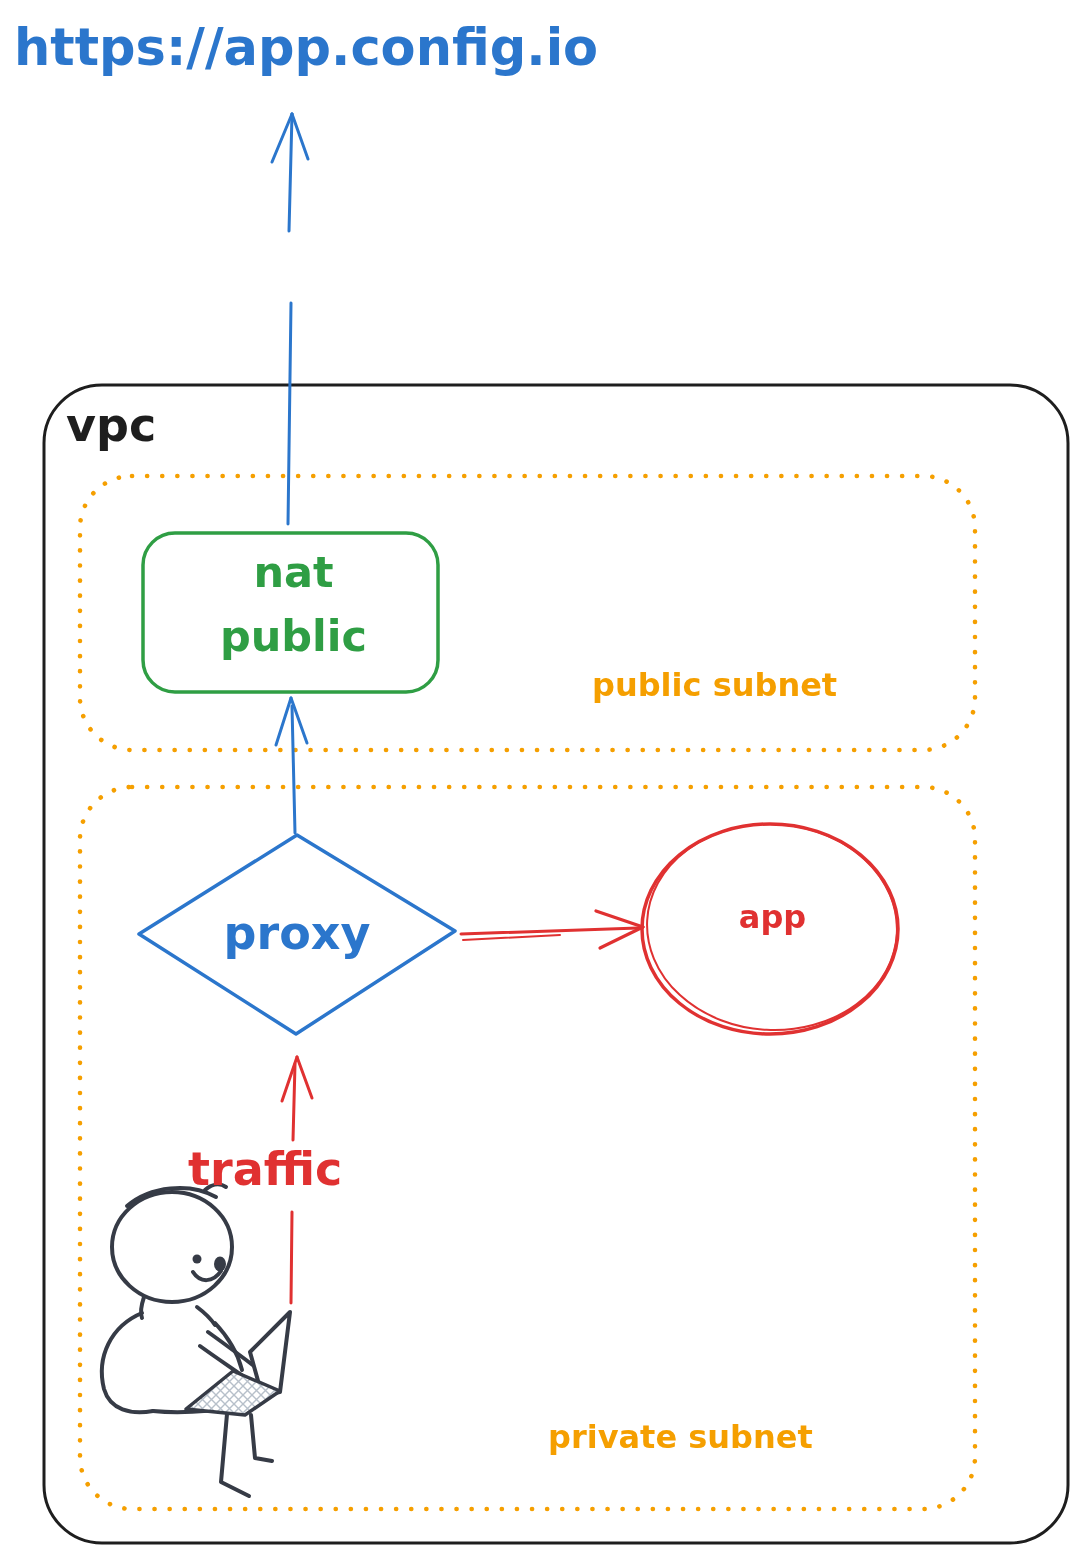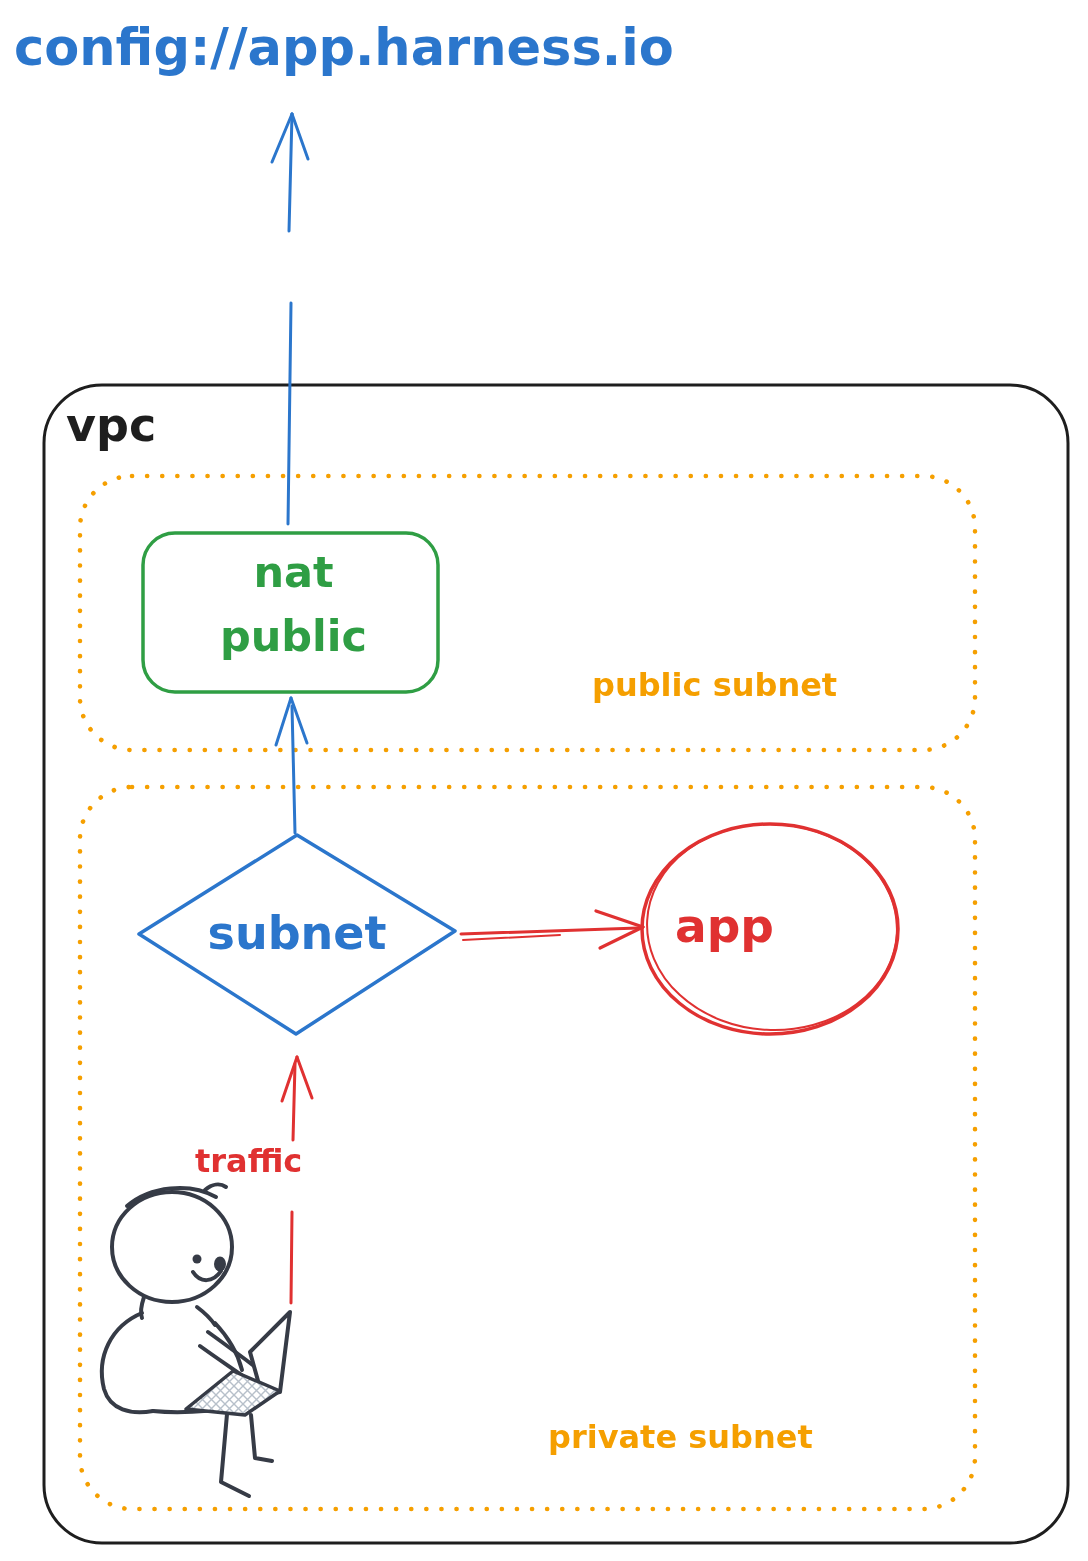--- a/index.html
+++ b/index.html
@@ -22,22 +22,22 @@
   .lbl-green{color:#2f9e44;}
   .lbl-orange{color:#f59f00;}
   .lbl-red{color:#e03131;}
   .lbl-ink{color:#1e1e1e;margin-left:8px;}
   .url{left:14px;top:20px;font-size:51px;}
   .cfg{left:64px;top:236px;font-size:45px;}
   .vpc{left:58px;top:400px;font-size:46px;}
   .nat{left:143px;top:540px;width:301px;text-align:center;font-size:43px;line-height:64px;}
   .pub{left:592px;top:668px;font-size:32px;}
   .prx{left:177px;top:908px;width:240px;text-align:center;font-size:46px;}
-  .app{left:675px;top:900px;width:195px;font-size:47px;}
-  .trf{left:195px;top:1144px;font-size:32px;}
+  .app{left:675px;top:900px;width:195px;text-align:center;font-size:32px;}
+  .trf{left:188px;top:1144px;font-size:46px;}
   .prv{left:548px;top:1420px;font-size:32px;}
 </style>
 </head>
 <body>
 
 <div class="stage">
 
   <svg class="scene" width="1088" height="1561" viewBox="0 0 1088 1561">
     <defs>
       <pattern id="kb" width="9" height="9" patternUnits="userSpaceOnUse">
@@ -102,25 +102,25 @@
       <path d="M215 1323 C230 1339 238 1354 242 1370"></path>
       <path d="M208 1332 C233 1350 253 1365 271 1379"></path>
       <path d="M200 1346 C222 1362 241 1374 258 1387"></path>
       <polygon points="290,1312 250,1352 262,1395 280,1392" fill="#ffffff"></polygon>
       <polygon points="186,1409 233,1371 280,1391 245,1415" fill="url(#kb)" stroke-width="3.5"></polygon>
       <path d="M227 1414 L221 1482 L249 1496"></path>
       <path d="M251 1415 L255 1458 L272 1461"></path>
     </g>
   </svg>
 
-  <div class="label lbl-blue url">config://app.harness.io</div>
+  <div class="label lbl-blue url">https://app.config.io</div>
   <div class="label lbl-ink vpc">vpc</div>
   <div class="label lbl-green nat">
     <span>nat</span><br>
     <span>public</span>
   </div>
   <div class="label lbl-orange pub">public subnet</div>
-  <div class="label lbl-blue prx">subnet</div>
+  <div class="label lbl-blue prx">proxy</div>
   <div class="label lbl-red app">app</div>
   <div class="label lbl-red trf">traffic</div>
   <div class="label lbl-orange prv">private subnet</div>
 
 </div>
 
 </body></html>

